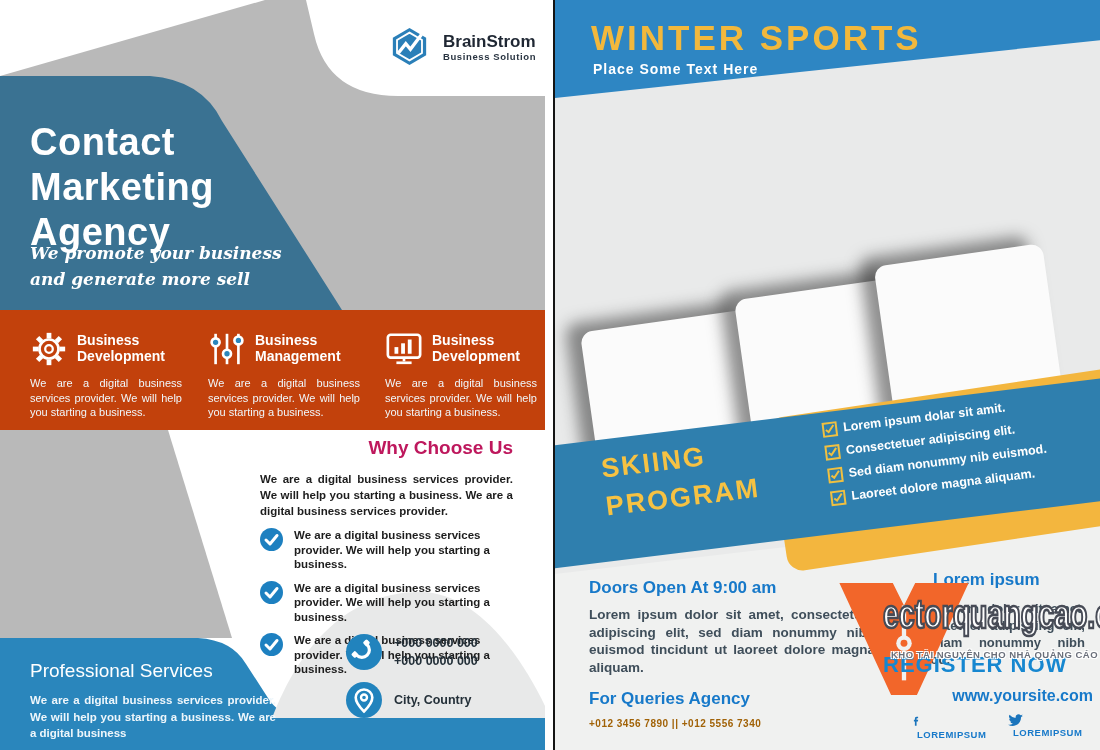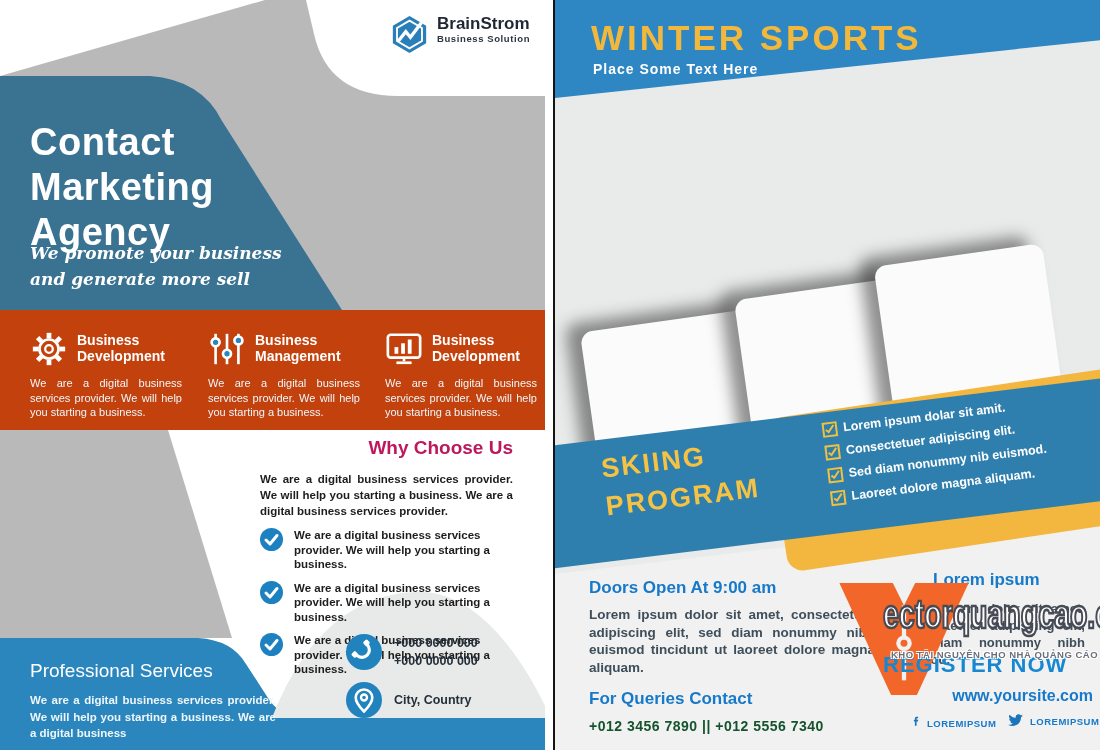--- a/index.html
+++ b/index.html
@@ -6,21 +6,21 @@
   #canvas{position:relative;width:1100px;height:750px;background:#ffffff;overflow:hidden;
           font-family:"Liberation Sans",sans-serif;}
   .abs{position:absolute;}
   svg{display:block;}
 
   
   #left-flyer{left:0;top:0;width:545px;height:750px;overflow:hidden;background:#ffffff;}
   .gray-top{left:0;top:0;width:545px;height:310px;background:#b9b9b9;}
   .shape-svg{left:0;top:0;pointer-events:none;}
 
-  .logo{left:391px;top:14px;display:flex;align-items:flex-start;}
+  .logo{left:391px;top:26px;display:flex;align-items:center;gap:6px;}
   .logo-text{margin-left:9px;}
   .logo-name{font-size:17px;font-weight:bold;color:#1f2733;line-height:19px;}
   .logo-tag{font-size:9.5px;font-weight:bold;color:#2a3542;letter-spacing:.6px;}
 
   .headline{left:30px;top:120px;width:300px;color:#fff;font-size:38px;font-weight:bold;line-height:45px;letter-spacing:.5px;}
   .subhead{left:30px;top:240px;width:285px;color:#fff;font-family:"DejaVu Serif",serif;
            font-style:italic;font-weight:bold;font-size:17px;line-height:26px;}
 
   .blue-band{left:0;top:310px;width:545px;height:120px;background:#c2410c;}
   .service{position:absolute;top:20px;width:152px;color:#fff;}
@@ -61,27 +61,27 @@
   .ski-title{left:44px;top:450px;transform:rotate(-7deg);transform-origin:left top;
              color:#f6c243;font-size:27px;font-weight:bold;line-height:38px;letter-spacing:2px;}
   .ski-list{left:266px;top:419px;width:268px;transform:rotate(-7deg);transform-origin:left top;}
   .ski-item{display:flex;align-items:center;color:#ffffff;font-size:12.5px;font-weight:600;line-height:23px;}
   .tickbox{width:11px;height:11px;border:2px solid #f0c040;margin-right:6px;flex:0 0 11px;}
 
   .doors{left:34px;top:578px;width:286px;}
   .h-blue{font-size:17px;font-weight:bold;color:#1779c9;}
   .doors-text{font-size:13.5px;line-height:17.5px;color:#3f4e5a;font-weight:600;text-align:justify;margin-top:8px;}
   .queries-head{margin-top:13px;}
-  .phones{font-size:14px;font-weight:bold;color:#14532d;margin-top:9px;letter-spacing:.5px;}
+  .phones{font-size:10px;font-weight:bold;color:#a16207;margin-top:9px;letter-spacing:.5px;}
 
   .reg-head{left:378px;top:570px;}
   .reg-text{left:338px;top:600px;width:192px;font-size:13px;line-height:17px;color:#3f4e5a;font-weight:600;text-align:justify;}
   .reg-cta{left:328px;top:652px;font-size:22px;font-weight:bold;color:#1687d0;letter-spacing:1px;}
   .website{left:320px;top:687px;width:218px;text-align:right;font-size:16px;font-weight:bold;color:#1779c9;}
-  .social{position:absolute;top:712px;display:flex;align-items:flex-end;}
+  .social{position:absolute;top:712px;display:flex;align-items:flex-start;flex-direction:column;}
   .social-label{font-size:9.5px;font-weight:bold;color:#1779c9;letter-spacing:.5px;margin-left:6px;}
 
   
   .wm-text{left:328px;top:592px;white-space:nowrap;color:#ffffff;font-size:30px;font-weight:bold;
            transform:scale(.95,1.35);transform-origin:left top;-webkit-text-stroke:2px #474b56;
            text-shadow:0 0 1px #474b56;}
   .wm-tag{left:336px;top:649px;white-space:nowrap;color:#6a6f7a;font-size:9.5px;font-weight:bold;letter-spacing:.5px;
           text-shadow:1px 1px 0 #fff,-1px -1px 0 #fff,1px -1px 0 #fff,-1px 1px 0 #fff;}
 </style>
 </head>
@@ -303,21 +303,21 @@
               <polyline points="1.5,5.5 4,8 9.5,1.5" fill="none" stroke="#f0c040" stroke-width="2"></polyline>
             </svg>
           </span>
         <span>Laoreet dolore magna aliquam.</span>
       </div>
     </div>
 
     <div class="abs doors">
       <div class="h-blue">Doors Open At 9:00 am</div>
       <div class="doors-text">Lorem ipsum dolor sit amet, consectetuer adipiscing elit, sed diam nonummy nibh euismod tincidunt ut laoreet dolore magna aliquam.</div>
-      <div class="h-blue queries-head">For Queries Contact</div>
+      <div class="h-blue queries-head">For Queries Agency</div>
       <div class="phones">+012 3456 7890  ||  +012 5556 7340</div>
     </div>
 
     <div class="abs h-blue reg-head">Lorem ipsum</div>
     <div class="abs reg-text">Lorem ipsum dolor sit amet, conse ctetuer adipiscing elit, sed diam nonummy nibh euismod.</div>
 
     <span class="abs" style="left:284px;top:583px;">
       <svg width="130" height="112" viewBox="0 0 150 130">
         <polygon points="0,0 62,0 75,26 88,0 150,0 90,130 60,130" fill="#f2662a"></polygon>
         <rect x="72.5" y="26" width="5" height="36" fill="#f0f1f0"></rect>

